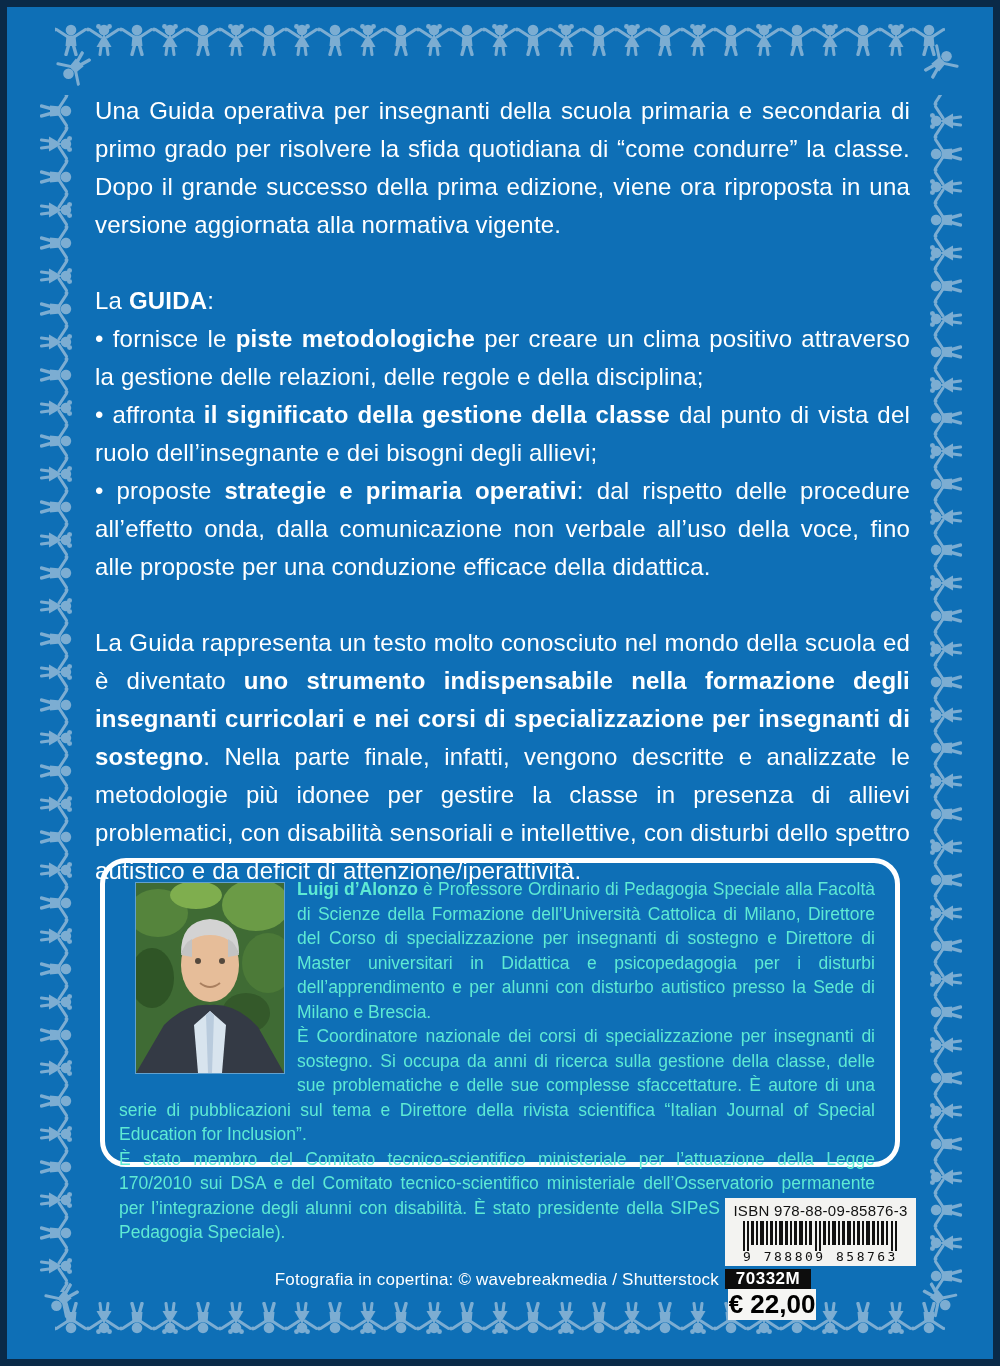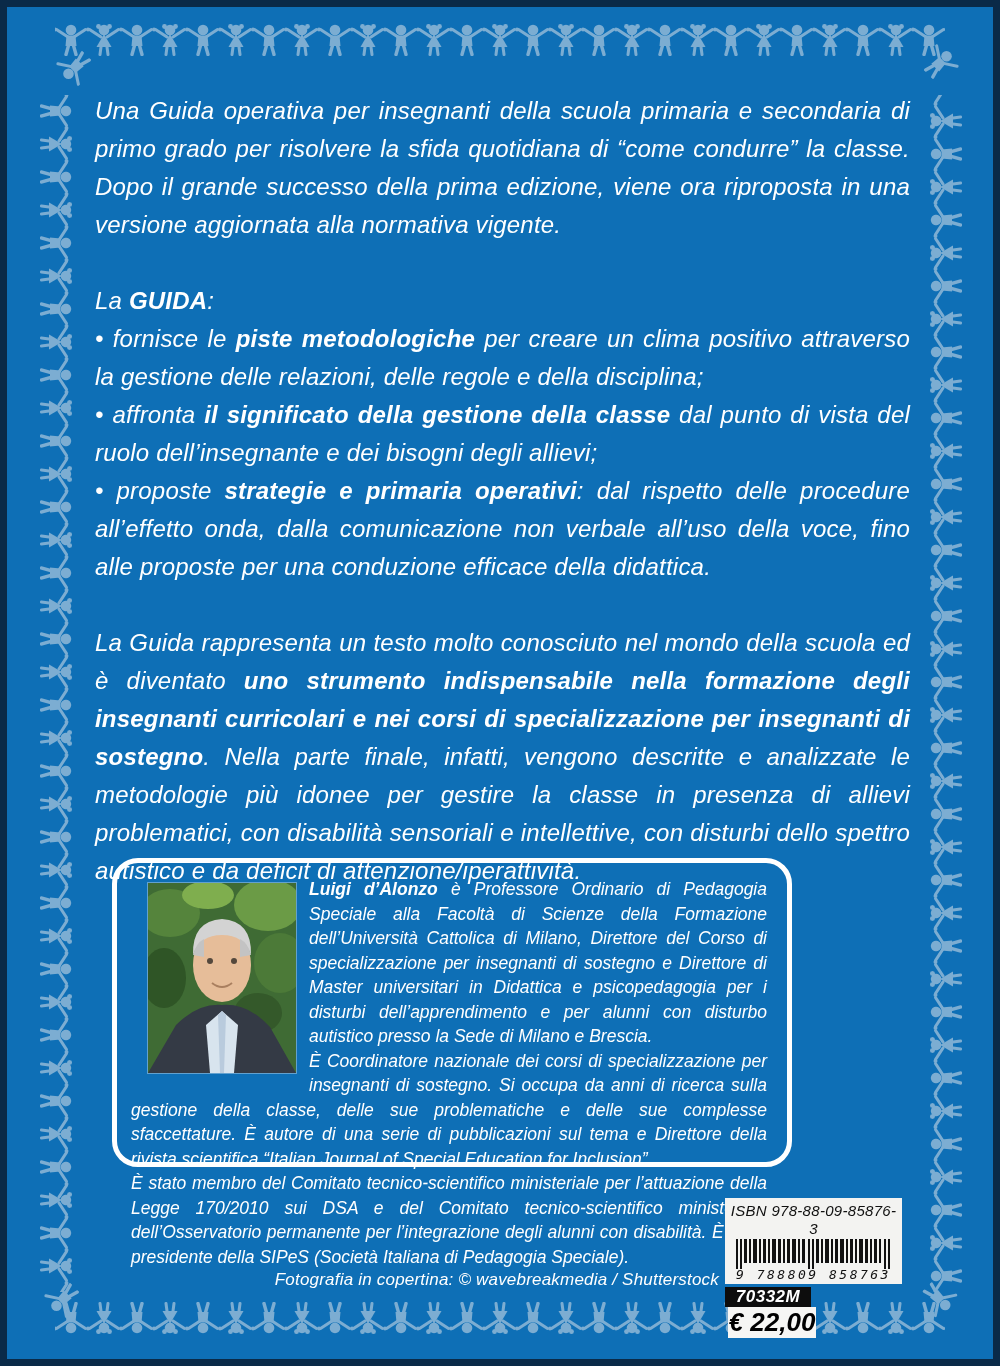--- a/index.html
+++ b/index.html
@@ -1,18 +1,18 @@
 <!DOCTYPE html>
 <html><head>
 <meta charset="utf-8">
 <style>
   html,body{margin:0;padding:0;background:#08233d;}
   .page{
     position:relative;width:1000px;height:1366px;overflow:hidden;
-    background:#0e6fb6;font-family:"Liberation Sans",sans-serif;font-style:italic;
+    background:#0e6fb6;font-family:"Liberation Sans",sans-serif;
     -webkit-font-smoothing:antialiased;
   }
   .edge-frame{
     position:absolute;inset:0;border:7px solid #0a2a48;pointer-events:none;z-index:9;
   }
   
   .chain{position:absolute;z-index:1;}
   .chain-left,.chain-right{transform-origin:0 0;}
   .chain-left{left:74px;top:95px;transform:rotate(90deg);}
   .chain-right{left:928px;top:1292px;transform:rotate(-90deg);}
@@ -21,36 +21,36 @@
   
   .content{
     position:absolute;left:95px;top:92px;width:815px;z-index:2;
     color:#fff;font-size:24px;line-height:38px;text-align:justify;letter-spacing:.2px;
   }
   .content p{margin:0;}
   .content .block-gap{margin-top:38px;}
   .content b{font-weight:bold;}
   
   .author-box{
-    position:absolute;left:112px;top:858px;width:680px;height:309px;z-index:2;
+    position:absolute;left:100px;top:858px;width:800px;height:309px;z-index:2;
     border:5px solid #fff;border-radius:26px;box-sizing:border-box;
-    padding:14px 20px 8px 14px;color:#ffffff;
+    padding:14px 20px 8px 14px;color:#5eead4;
     font-size:17.5px;line-height:24.5px;text-align:justify;
   }
   .author-box p{margin:0;}
   .author-photo{
     float:left;width:148px;height:190px;margin:6px 13px 6px 17px;
     outline:1px solid rgba(255,255,255,.35);
   }
   
   .photo-credit{
     position:absolute;top:1270px;right:281px;z-index:2;
     color:#fff;font-size:17px;letter-spacing:.2px;white-space:nowrap;
   }
-  .barcode-block{position:absolute;left:725px;top:1198px;width:177px;z-index:2;}
+  .barcode-block{position:absolute;left:725px;top:1198px;width:191px;z-index:2;}
   .barcode-label{
     background:#f3f3f1;padding:4px 4px 2px 4px;text-align:center;box-sizing:border-box;
   }
   .isbn-text{color:#111;font-size:15px;letter-spacing:.3px;line-height:18px;}
   .ean-digits{
     color:#111;font-family:"DejaVu Sans Mono",monospace;font-size:13px;
     letter-spacing:2.5px;line-height:14px;margin-top:-1px;white-space:nowrap;
   }
   .price-row{display:flex;margin-top:3px;height:24px;flex-direction:column;}
   .code-cell{

